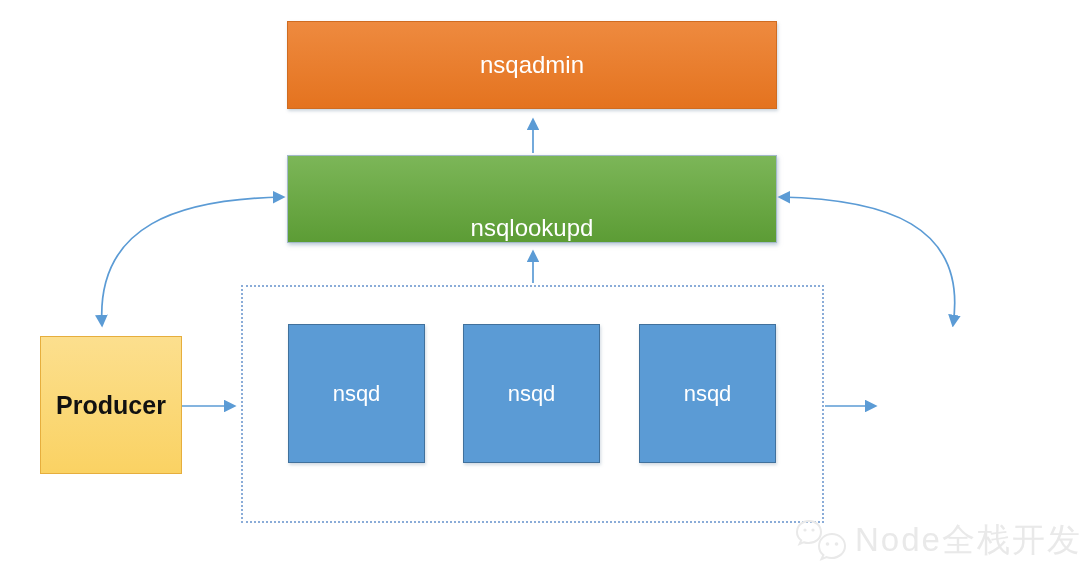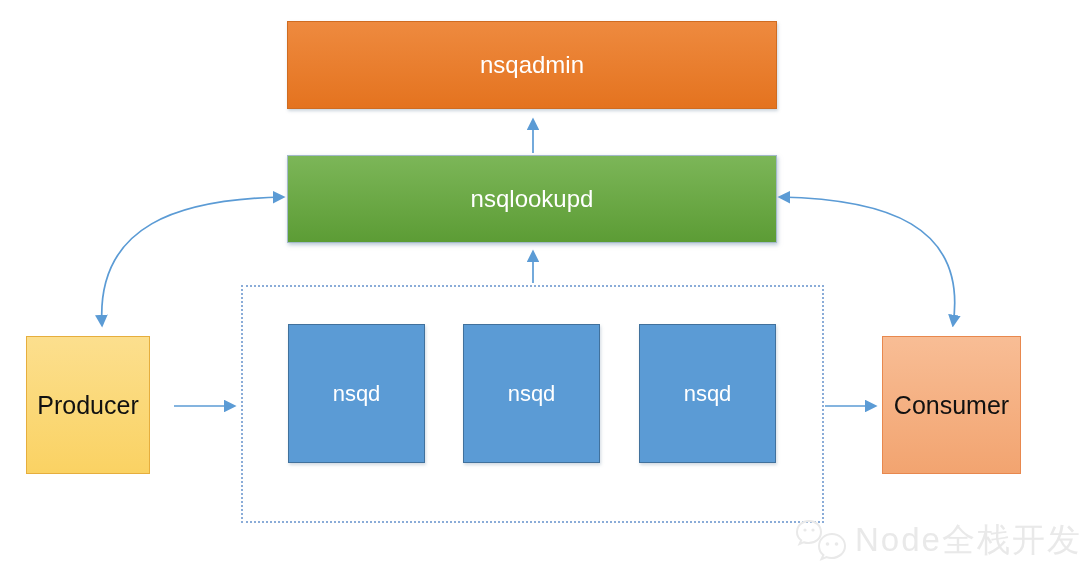--- a/index.html
+++ b/index.html
@@ -25,43 +25,44 @@
     border: 1px solid #cf6c22;
     color: #ffffff; font-size: 24px;
     box-shadow: 1px 2px 3px rgba(140,160,180,0.45);
   }
   .node-lookup {
     left: 287px; top: 155px; width: 490px; height: 88px;
     background: linear-gradient(180deg, #7cb658 0%, #5c9c35 100%);
     border: 1px solid #a3b9c9;
     color: #ffffff; font-size: 24px;
     box-shadow: 1px 2px 4px rgba(130,155,180,0.55);
+    align-items: flex-end;
   }
   .cluster {
     position: absolute;
     left: 241px; top: 285px; width: 583px; height: 238px;
     border: 2px dotted var(--cluster-border, #8aacd8);
     box-sizing: border-box;
     background: transparent;
   }
   .node-nsqd {
     top: 324px; width: 137px; height: 139px;
     background: var(--nsqd-fill, #5b9bd5);
     border: 1px solid var(--nsqd-border, #41719c);
     color: #ffffff; font-size: 22px;
     box-shadow: 1px 2px 3px rgba(140,160,180,0.4);
   }
   .nsqd-1 { left: 288px; }
   .nsqd-2 { left: 463px; }
   .nsqd-3 { left: 639px; }
   .node-producer {
-    left: 26px; top: 336px; width: 124px; height: 138px;
+    left: 40px; top: 336px; width: 142px; height: 138px;
     background: linear-gradient(180deg, #fcdf8e 0%, #fad263 100%);
     border: 1px solid #e6ae3d;
-    color: #111111; font-size: 25px;
+    color: #111111; font-size: 25px; font-weight: bold;
   }
   .node-consumer {
     left: 882px; top: 336px; width: 139px; height: 138px;
     background: linear-gradient(180deg, #f8bd95 0%, #f2a470 100%);
     border: 1px solid #e8884e;
     color: #111111; font-size: 25px;
   }
   svg.arrows {
     position: absolute; left: 0; top: 0;
     width: 1080px; height: 588px;
@@ -122,23 +123,20 @@
     <span>nsqd</span>
   </div>
   <div class="node node-nsqd nsqd-3">
     <span>nsqd</span>
   </div>
 
   <div class="node node-producer">
     <span>Producer</span>
   </div>
 
-  <div class="node node-consumer">
-    <span>Consumer</span>
-  </div>
 
   <div class="watermark">
     <svg class="wm-icon" width="52" height="44" viewBox="0 0 52 44" xmlns="http://www.w3.org/2000/svg">
       <g fill="none" stroke="var(--watermark, #e9e9e9)" stroke-width="2">
         <path d="M26,13 C26,19.6 20.4,24 13.5,24 C11.8,24 10.2,23.7 8.8,23.2 L4.5,25 L6.2,21.3 C3.6,19.4 2,16.4 2,13 C2,6.4 7.6,2 14,2 C20.4,2 26,6.4 26,13 Z"></path>
         <path d="M50,27 C50,34 43.8,39 36.5,39 C34.7,39 33,38.7 31.5,38.1 L26.5,40.2 L28.4,36 C25.6,33.9 24,30.7 24,27 C24,20 30.2,15 37,15 C43.8,15 50,20 50,27 Z" fill="#ffffff"></path>
       </g>
       <g fill="var(--watermark, #e9e9e9)">
         <circle cx="10" cy="11" r="1.6"></circle>
         <circle cx="18" cy="11" r="1.6"></circle>

